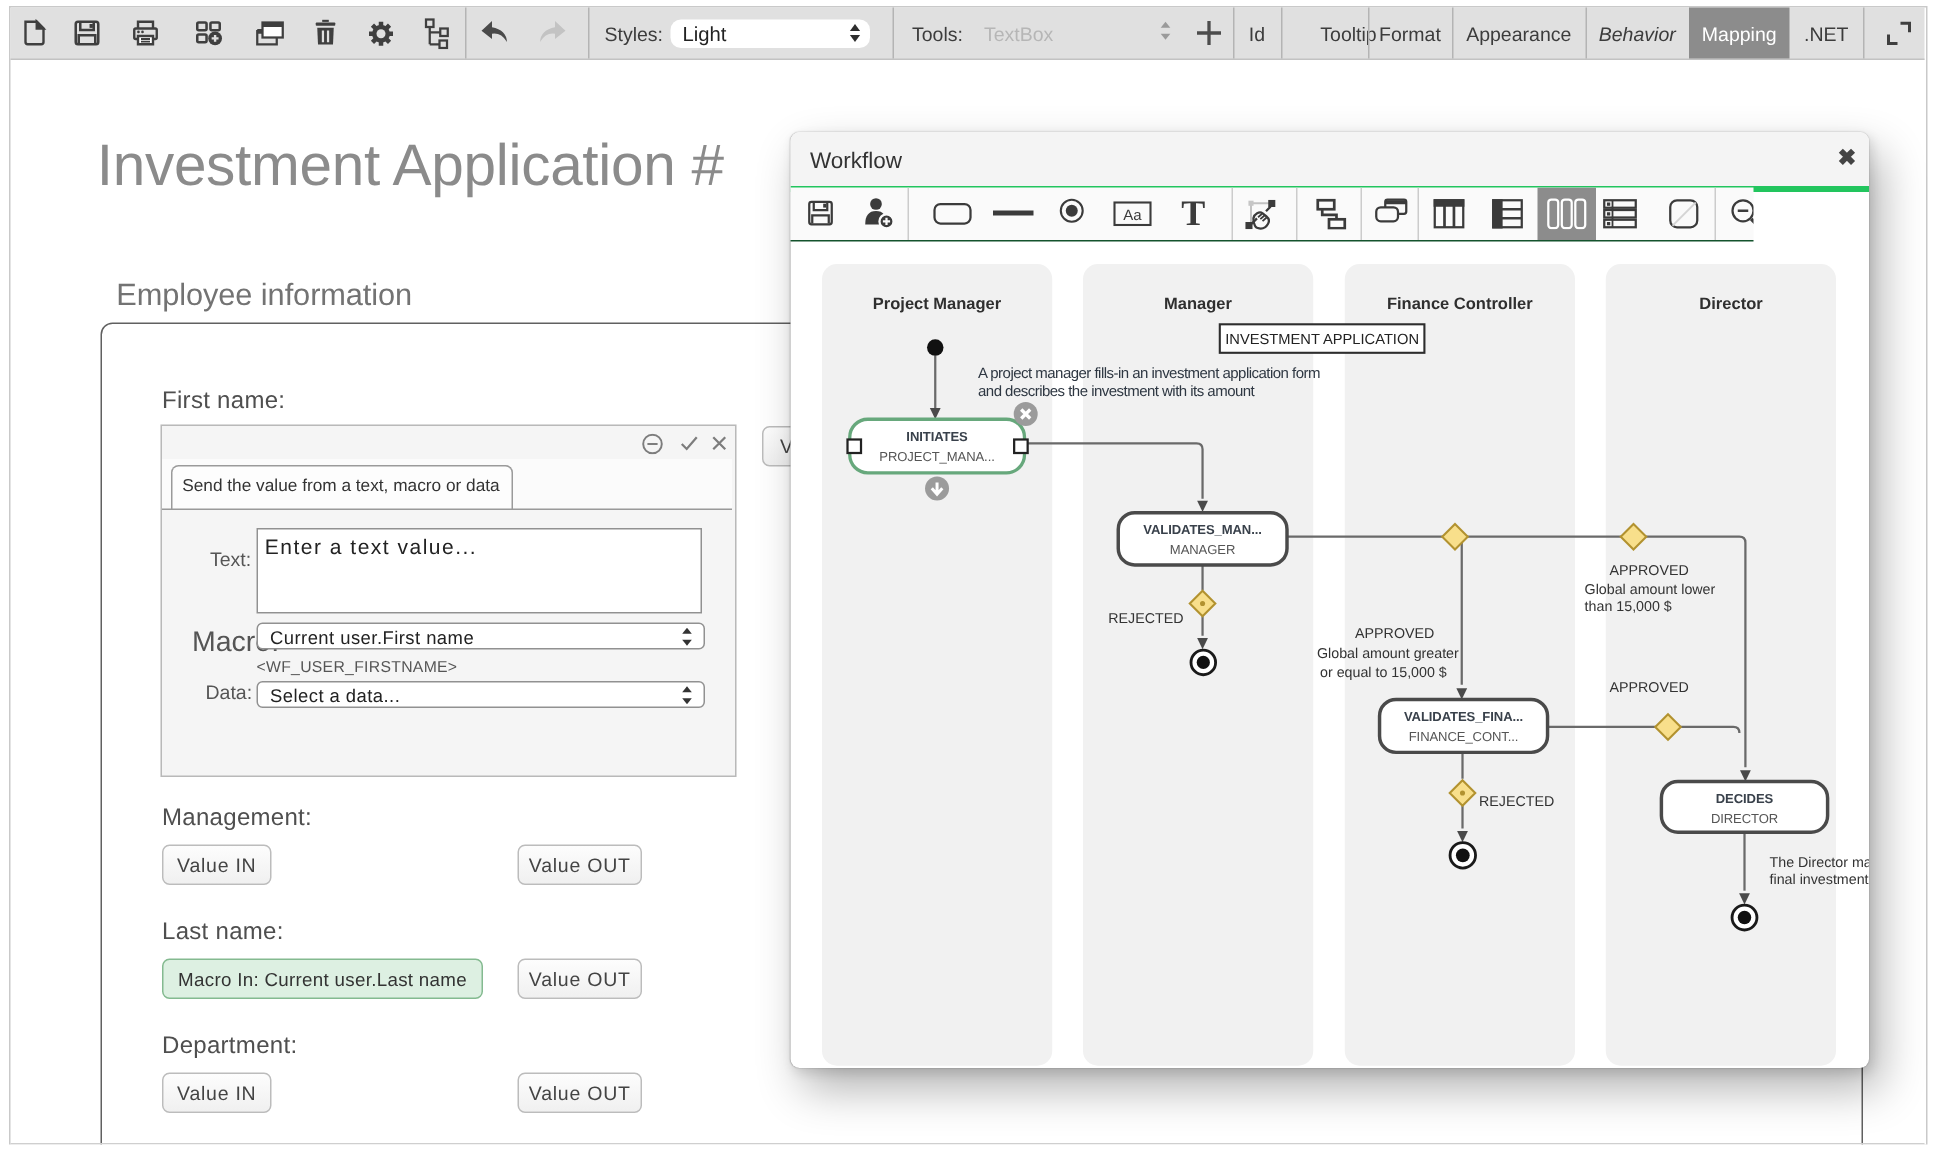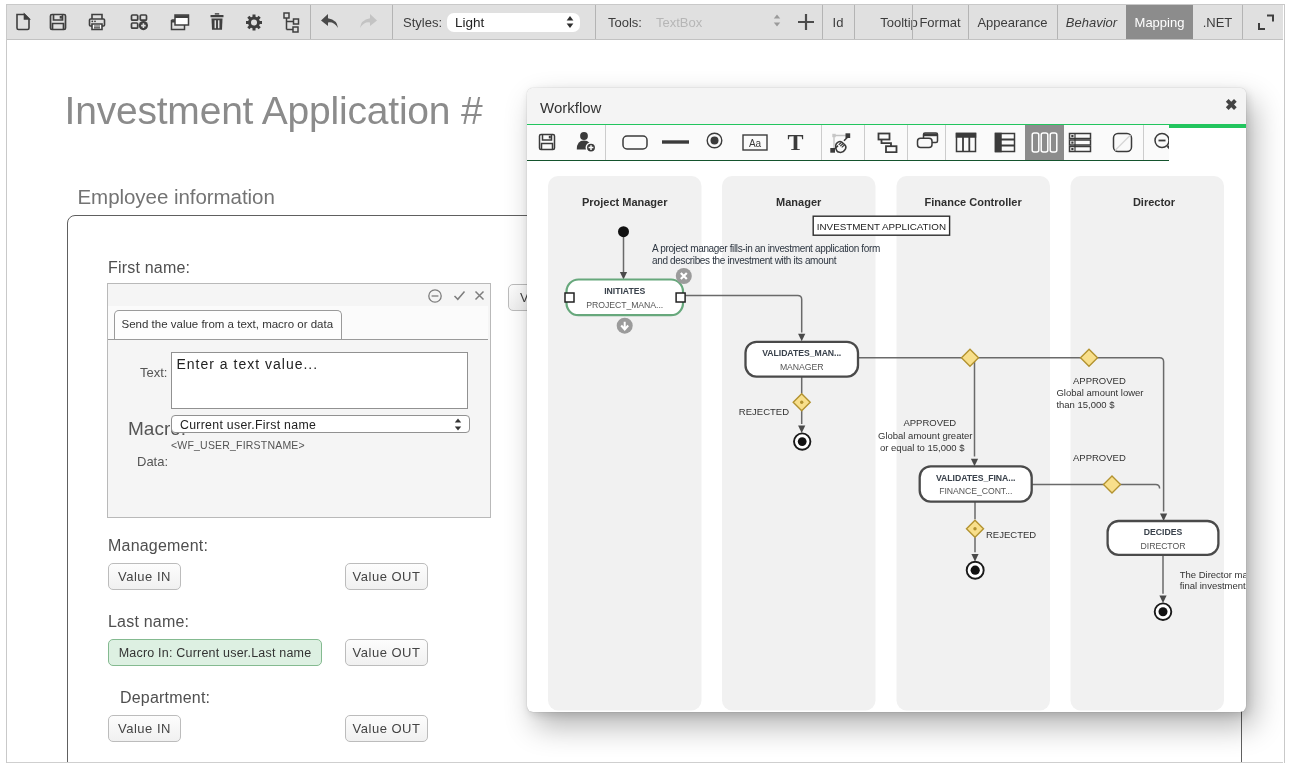--- a/index.html
+++ b/index.html
@@ -187,29 +187,36 @@
   <div class="ctl" style="left:63px;top:131px;width:299px;height:18px;border-radius:4px;">
     <div class="ctltxt" style="position:absolute;left:8px;top:1.5px;">Current user.First name</div>
     <svg style="position:absolute;right:7px;top:2px;" width="8" height="13" viewBox="0 0 8 13" fill="#333">
       <path d="M4 0.5 L7.2 4.5 H0.8 Z"></path>
         <path d="M4 12.5 L7.2 8.5 H0.8 Z"></path>
     </svg>
   </div>
   <div style="position:absolute;left:63px;top:154.5px;font-size:10.5px;color:#555;letter-spacing:0.2px;">&lt;WF_USER_FIRSTNAME&gt;</div>
 
   <div style="position:absolute;left:29px;top:170px;font-size:13px;color:#555;">Data:</div>
+  <div class="ctl" style="left:63px;top:170px;width:299px;height:18px;border-radius:4px;">
+    <div class="ctltxt" style="position:absolute;left:8px;top:1.5px;">Select a data...</div>
+    <svg style="position:absolute;right:7px;top:2px;" width="8" height="13" viewBox="0 0 8 13" fill="#333">
+      <path d="M4 0.5 L7.2 4.5 H0.8 Z"></path>
+        <path d="M4 12.5 L7.2 8.5 H0.8 Z"></path>
+    </svg>
+  </div>
 </div>
 
 <div class="flabel" style="left:108px;top:537px;">Management:</div>
 <div class="btn" style="left:108px;top:563px;width:73px;">Value IN</div>
 <div class="btn" style="left:345px;top:563px;width:83px;">Value OUT</div>
 <div class="flabel" style="left:108px;top:613px;">Last name:</div>
 <div class="greenbtn" style="left:108px;top:639px;width:214px;">Macro In: Current user.Last name</div>
 <div class="btn" style="left:345px;top:639px;width:83px;">Value OUT</div>
-<div class="flabel" style="left:120px;top:689px;">Department:</div>
+<div class="flabel" style="left:108px;top:689px;">Department:</div>
 <div class="btn" style="left:108px;top:715px;width:73px;">Value IN</div>
 <div class="btn" style="left:345px;top:715px;width:83px;">Value OUT</div>
 
 <div class="btn" style="left:508px;top:284px;width:60px;justify-content:flex-start;padding-left:11px;">Va</div>
 
 <div id="modal">
   <div id="mhead">
     <div style="position:absolute;left:13px;top:10.5px;font-size:15px;color:#333;">Workflow</div>
     <div style="position:absolute;left:698px;top:8px;font-size:15px;font-weight:bold;color:#444;">✖</div>
   </div>

